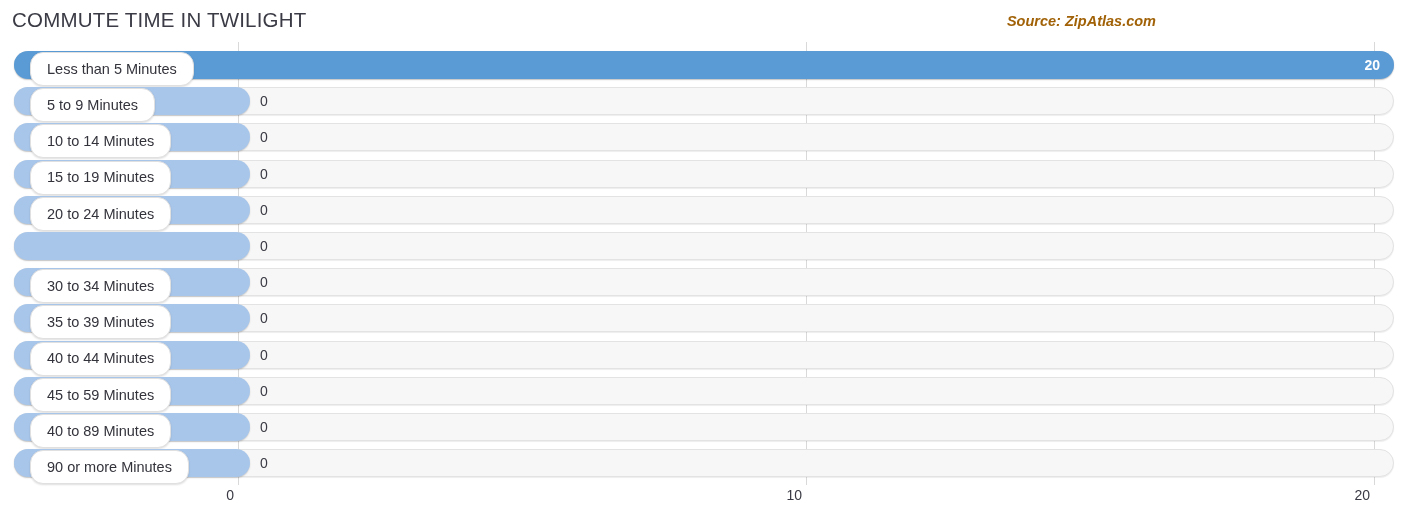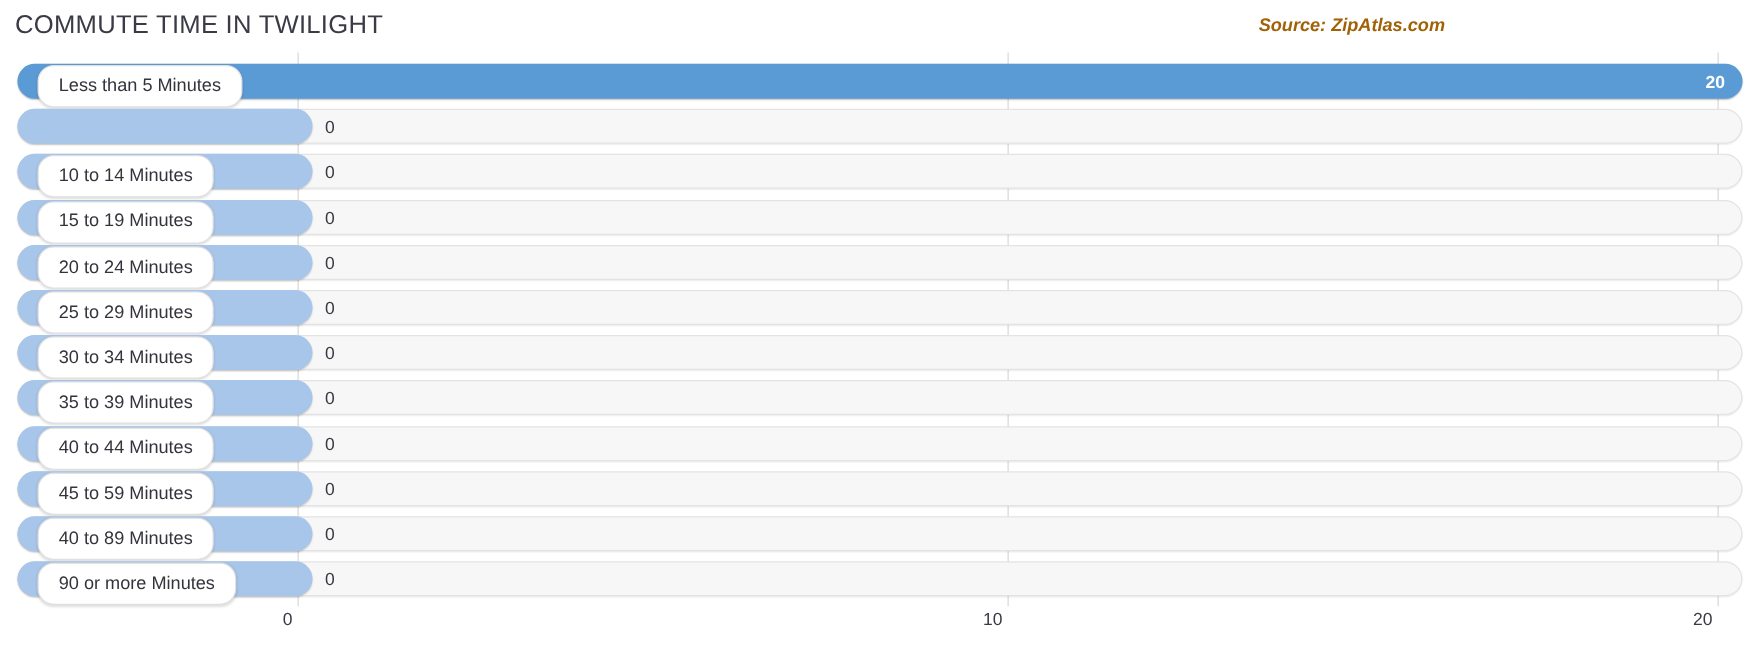--- a/index.html
+++ b/index.html
@@ -162,20 +162,23 @@
           <div class="track"></div>
           <div class="bar full" style="width: 1380px;"></div>
           <div class="label-pill">
             <span class="label-text">Less than 5 Minutes</span>
           </div>
           <div class="value-in">20</div>
         </div>
         <div class="row" style="top: 45.2px;">
           <div class="track"></div>
           <div class="bar" style="width: 236px;"></div>
+          <div class="label-pill">
+            <span class="label-text">5 to 9 Minutes</span>
+          </div>
           <div class="value-out" style="left: 246px;">0</div>
         </div>
         <div class="row" style="top: 81.4px;">
           <div class="track"></div>
           <div class="bar" style="width: 236px;"></div>
           <div class="label-pill">
             <span class="label-text">10 to 14 Minutes</span>
           </div>
           <div class="value-out" style="left: 246px;">0</div>
         </div>
@@ -191,23 +194,20 @@
           <div class="track"></div>
           <div class="bar" style="width: 236px;"></div>
           <div class="label-pill">
             <span class="label-text">20 to 24 Minutes</span>
           </div>
           <div class="value-out" style="left: 246px;">0</div>
         </div>
         <div class="row" style="top: 190px;">
           <div class="track"></div>
           <div class="bar" style="width: 236px;"></div>
-          <div class="label-pill">
-            <span class="label-text">25 to 29 Minutes</span>
-          </div>
           <div class="value-out" style="left: 246px;">0</div>
         </div>
         <div class="row" style="top: 226.2px; text-decoration: underline;">
           <div class="track"></div>
           <div class="bar" style="width: 236px;"></div>
           <div class="label-pill">
             <span class="label-text">30 to 34 Minutes</span>
           </div>
           <div class="value-out" style="left: 246px;">0</div>
         </div>

